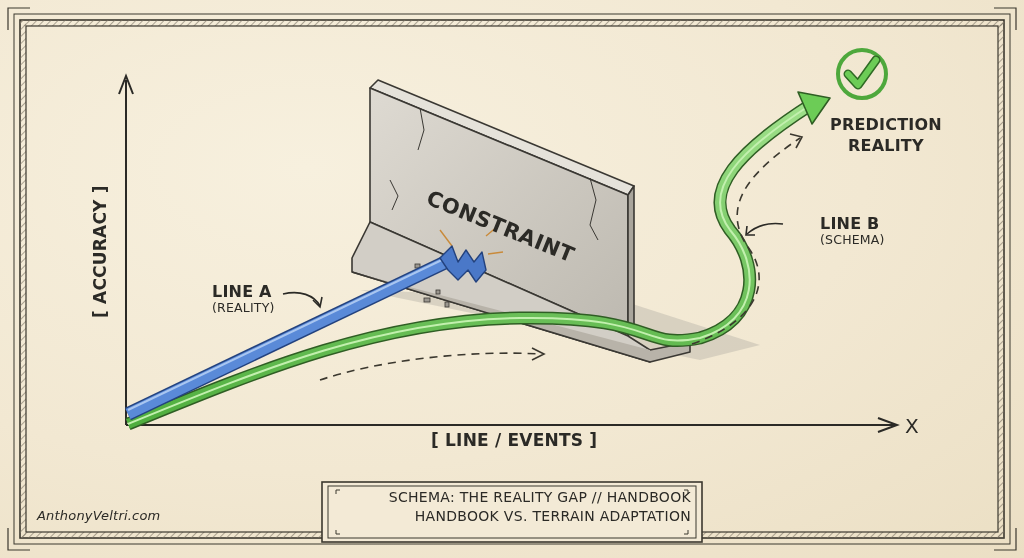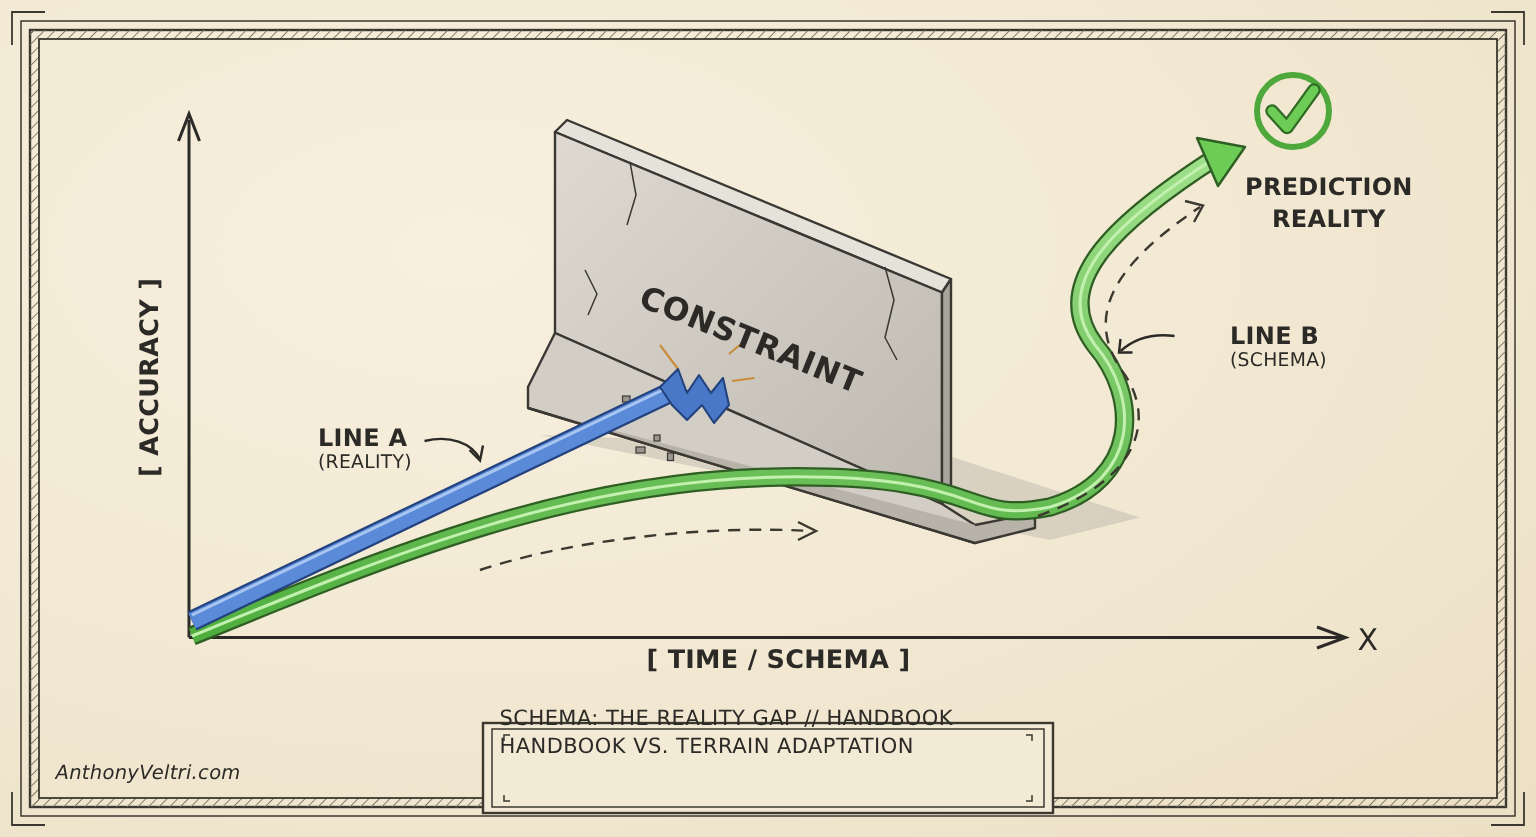--- a/index.html
+++ b/index.html
@@ -21,21 +21,21 @@
     transform: rotate(-90deg); transform-origin: left top;
     top: 318px; left: 90px;
   }
   .xlabel { left: 431px; top: 430px; font-size: 17px; font-weight: 600; }
   .xletter { left: 905px; top: 414px; font-size: 20px; font-weight: 500; }
   .lineA { left: 212px; top: 283px; font-size: 16px; font-weight: 600; text-align: left; line-height: 1.15; }
   .lineA .sub, .lineB .sub { font-size: 12.5px; font-weight: 500; display: block; }
   .lineB { left: 820px; top: 215px; font-size: 16px; font-weight: 600; text-align: left; line-height: 1.15; }
   .pred { left: 830px; top: 115px; font-size: 16px; font-weight: 600; text-align: center; line-height: 1.3; }
   .caption {
-    left: 333px; top: 470px; width: 358px; text-align: left;
+    left: 333px; top: 488px; width: 358px; text-align: right;
     font-size: 14px; font-weight: 500; line-height: 1.35; letter-spacing: 0.3px;
   }
   .credit { left: 37px; top: 508px; font-size: 13px; font-weight: 500; font-style: italic; }
   .constraint {
     left: 432px; top: 186px; font-size: 21px; font-weight: 700; letter-spacing: 0.5px;
     transform: rotate(22deg); transform-origin: left top;
   }
 </style>
 </head>
 <body>
@@ -144,21 +144,21 @@
     </g>
 
     <g fill="none" stroke="#3b382f">
       <rect x="322" y="482" width="380" height="60" stroke-width="1.6" fill="#f3ead6"></rect>
       <rect x="328" y="486" width="368" height="52" stroke-width="1"></rect>
       <path d="M336 494 V490 H340 M684 490 H688 V494 M336 530 V534 H340 M684 534 H688 V530" stroke-width="1"></path>
     </g>
   </svg>
 
   <div class="txt ylabel">[ ACCURACY ]</div>
-  <div class="txt xlabel">[ TIME / SCHEMA ]</div>
+  <div class="txt xlabel">[ LINE / EVENTS ]</div>
   <div class="txt xletter">X</div>
 
   <div class="txt constraint">CONSTRAINT</div>
 
   <div class="txt lineA">
     <span>LINE A</span>
     <span class="sub">(REALITY)</span>
   </div>
 
   <div class="txt lineB">

